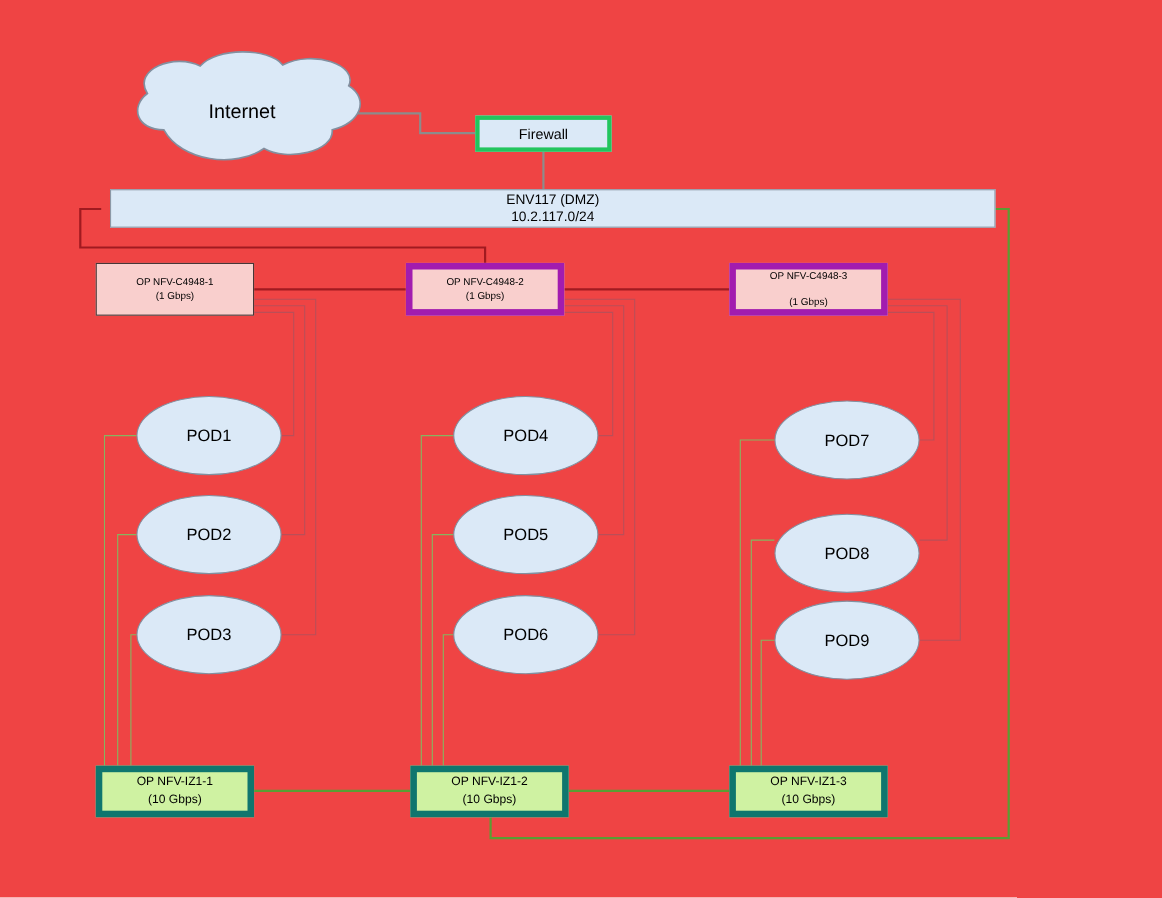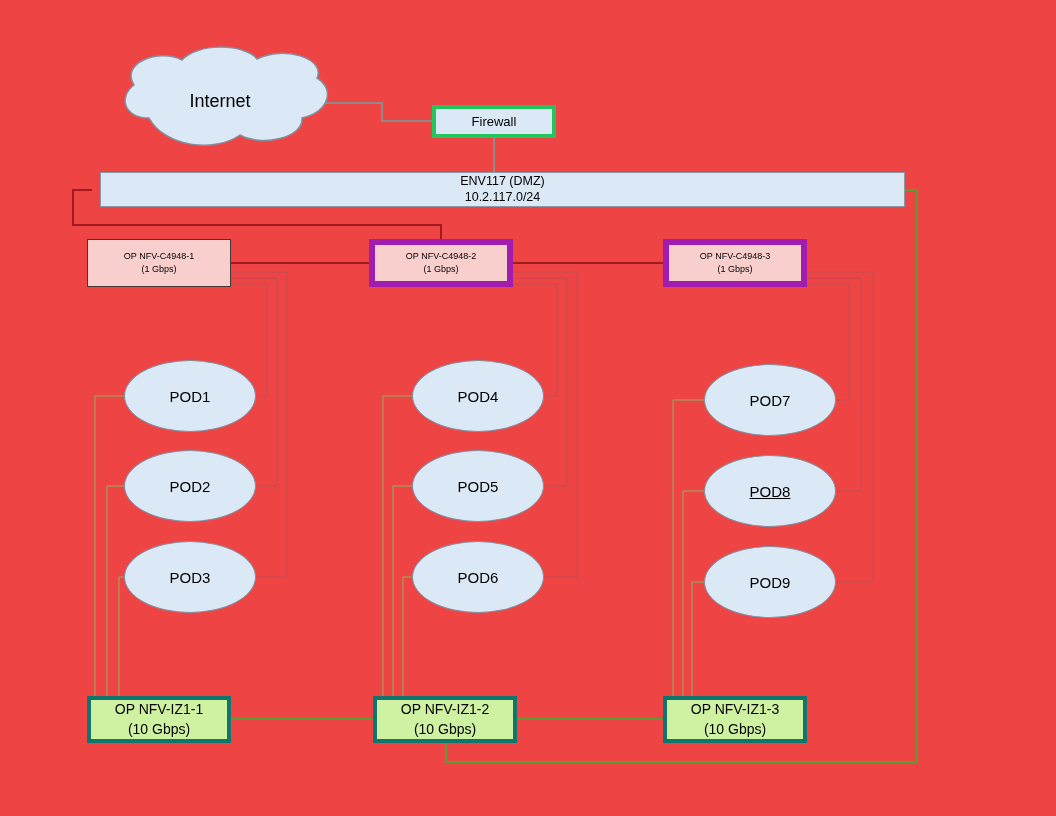--- a/index.html
+++ b/index.html
@@ -8,21 +8,21 @@
     font-family:"Liberation Sans",sans-serif;overflow:hidden;
   }
   .layer{position:absolute;left:0;top:0;width:1056px;height:816px;}
   .node{position:absolute;box-sizing:border-box;display:flex;flex-direction:column;
         align-items:center;justify-content:center;text-align:center;color:#000;}
   .envbar{background:#dbe9f7;border:1px solid #8c98a6;font-size:12.5px;line-height:1.25;}
   .firewall{background:#dbe9f7;border:4px solid #22c55e;font-size:13px;}
   .pinkbox{background:#f9cfcd;font-size:9px;line-height:1.4;}
   .pink-dark{border:1.5px solid #463737;}
   .pink-light{border:6px solid #a21caf;}
-  .greenbox{background:#cff2a2;border:4px solid #0f766e;font-size:14px;line-height:1.4;}
+  .greenbox{background:#cff2a2;border:6px solid #0f766e;font-size:11px;line-height:1.4;}
   .pod{background:#dbe9f7;border:1px solid #8290a0;border-radius:50%;font-size:15px;text-align:right;}
   .internet-label{font-size:18px;background:transparent;}
   svg{display:block;}
 </style>
 </head>
 <body>
 
 <div class="canvas">
 
   <svg class="layer" width="1056" height="816" viewBox="0 0 1056 816">
@@ -81,21 +81,21 @@
   </div>
 
   <div class="node pinkbox pink-dark" style="left:87px;top:239px;width:144px;height:48px;">
     <span>OP NFV-C4948-1</span>
     <span>(1 Gbps)</span>
   </div>
   <div class="node pinkbox pink-light" style="left:369px;top:239px;width:144px;height:48px;">
     <span>OP NFV-C4948-2</span>
     <span>(1 Gbps)</span>
   </div>
-  <div class="node pinkbox pink-light" style="left:663px;top:239px;width:144px;height:48px;">
+  <div class="node pinkbox pink-light" style="left:663px;top:239px;width:144px;height:48px;justify-content:space-between;">
     <span>OP NFV-C4948-3</span>
     <span>(1 Gbps)</span>
   </div>
 
   <div class="node pod" style="left:124px;top:360px;width:132px;height:72px;">
     <span>POD1</span>
   </div>
   <div class="node pod" style="left:124px;top:450px;width:132px;height:72px;">
     <span>POD2</span>
   </div>
@@ -107,21 +107,21 @@
   </div>
   <div class="node pod" style="left:412px;top:450px;width:132px;height:72px;">
     <span>POD5</span>
   </div>
   <div class="node pod" style="left:412px;top:541px;width:132px;height:72px;">
     <span>POD6</span>
   </div>
   <div class="node pod" style="left:704px;top:364px;width:132px;height:72px;">
     <span>POD7</span>
   </div>
-  <div class="node pod" style="left:704px;top:455px;width:132px;height:72px;text-decoration:underline;">
+  <div class="node pod" style="left:704px;top:467px;width:132px;height:72px;">
     <span>POD8</span>
   </div>
   <div class="node pod" style="left:704px;top:546px;width:132px;height:72px;">
     <span>POD9</span>
   </div>
 
   <div class="node greenbox" style="left:87px;top:696px;width:144px;height:47px;">
     <span>OP NFV-IZ1-1</span>
     <span>(10 Gbps)</span>
   </div>

